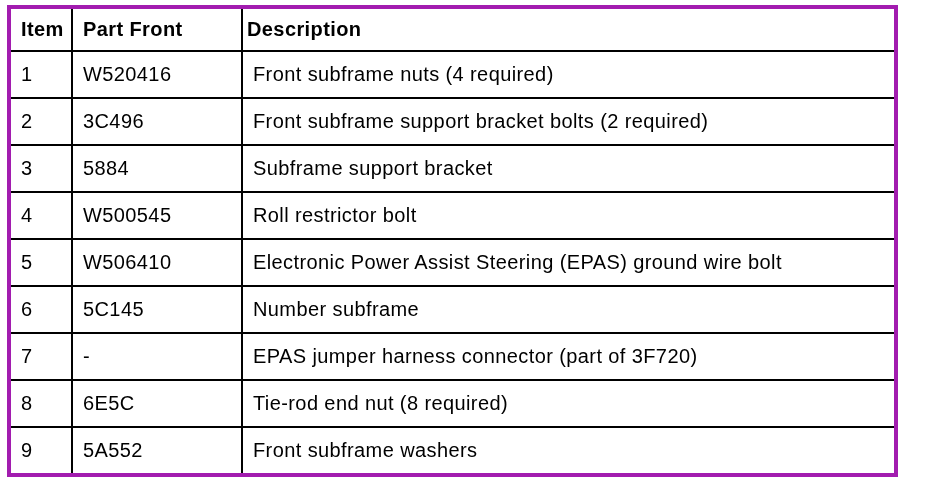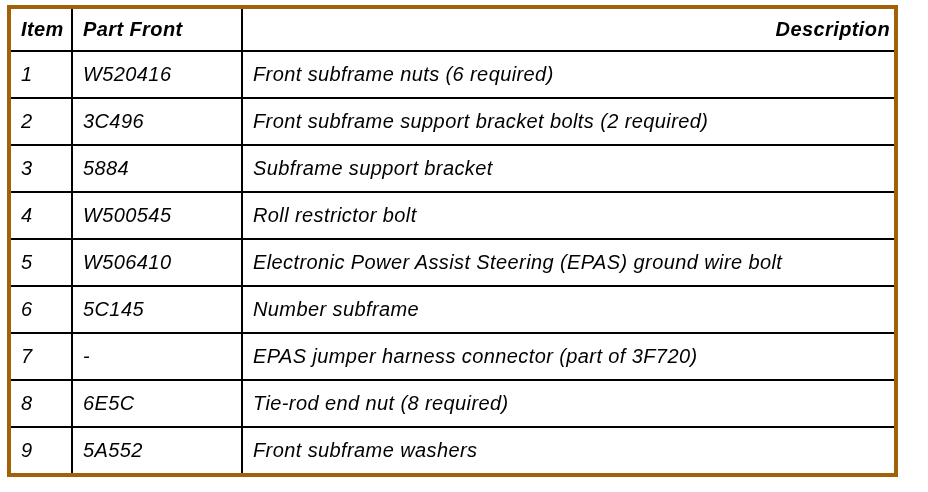--- a/index.html
+++ b/index.html
@@ -13,23 +13,22 @@
       height: 492px;
       font-family: "Liberation Sans", sans-serif;
       color: #000000;
     }
     table.parts-table {
       position: absolute;
       left: 7px;
       top: 5px;
       border-collapse: collapse;
       table-layout: fixed;
-      border: 4px solid #a16207;
+      border: 4px solid #a21caf;
       background: #ffffff;
-      font-style: italic;
     }
     .parts-table col.col-item { width: 63px; }
     .parts-table col.col-part { width: 170px; }
     .parts-table col.col-desc { width: 654px; }
     .parts-table th,
     .parts-table td {
       border: 2px solid #000000;
       font-size: 20px;
       letter-spacing: 0.4px;
       vertical-align: middle;
@@ -38,21 +37,21 @@
       white-space: nowrap;
       overflow: hidden;
       color: #000000;
       background: #ffffff;
     }
     .parts-table th {
       font-weight: bold;
       height: 41px;
     }
     .parts-table th.desc-header {
-      text-align: right;
+      text-align: left;
       padding-left: 4px;
     }
     .parts-table td {
       height: 45px;
       font-weight: normal;
     }
   </style>
 </head>
 <body>
 
@@ -66,21 +65,21 @@
     <tr>
       <th>Item</th>
       <th>Part Front</th>
       <th class="desc-header">Description</th>
     </tr>
   </thead>
   <tbody id="parts-table-body">
       <tr>
         <td>1</td>
         <td>W520416</td>
-        <td>Front subframe nuts (6 required)</td>
+        <td>Front subframe nuts (4 required)</td>
       </tr>
       <tr>
         <td>2</td>
         <td>3C496</td>
         <td>Front subframe support bracket bolts (2 required)</td>
       </tr>
       <tr>
         <td>3</td>
         <td>5884</td>
         <td>Subframe support bracket</td>

